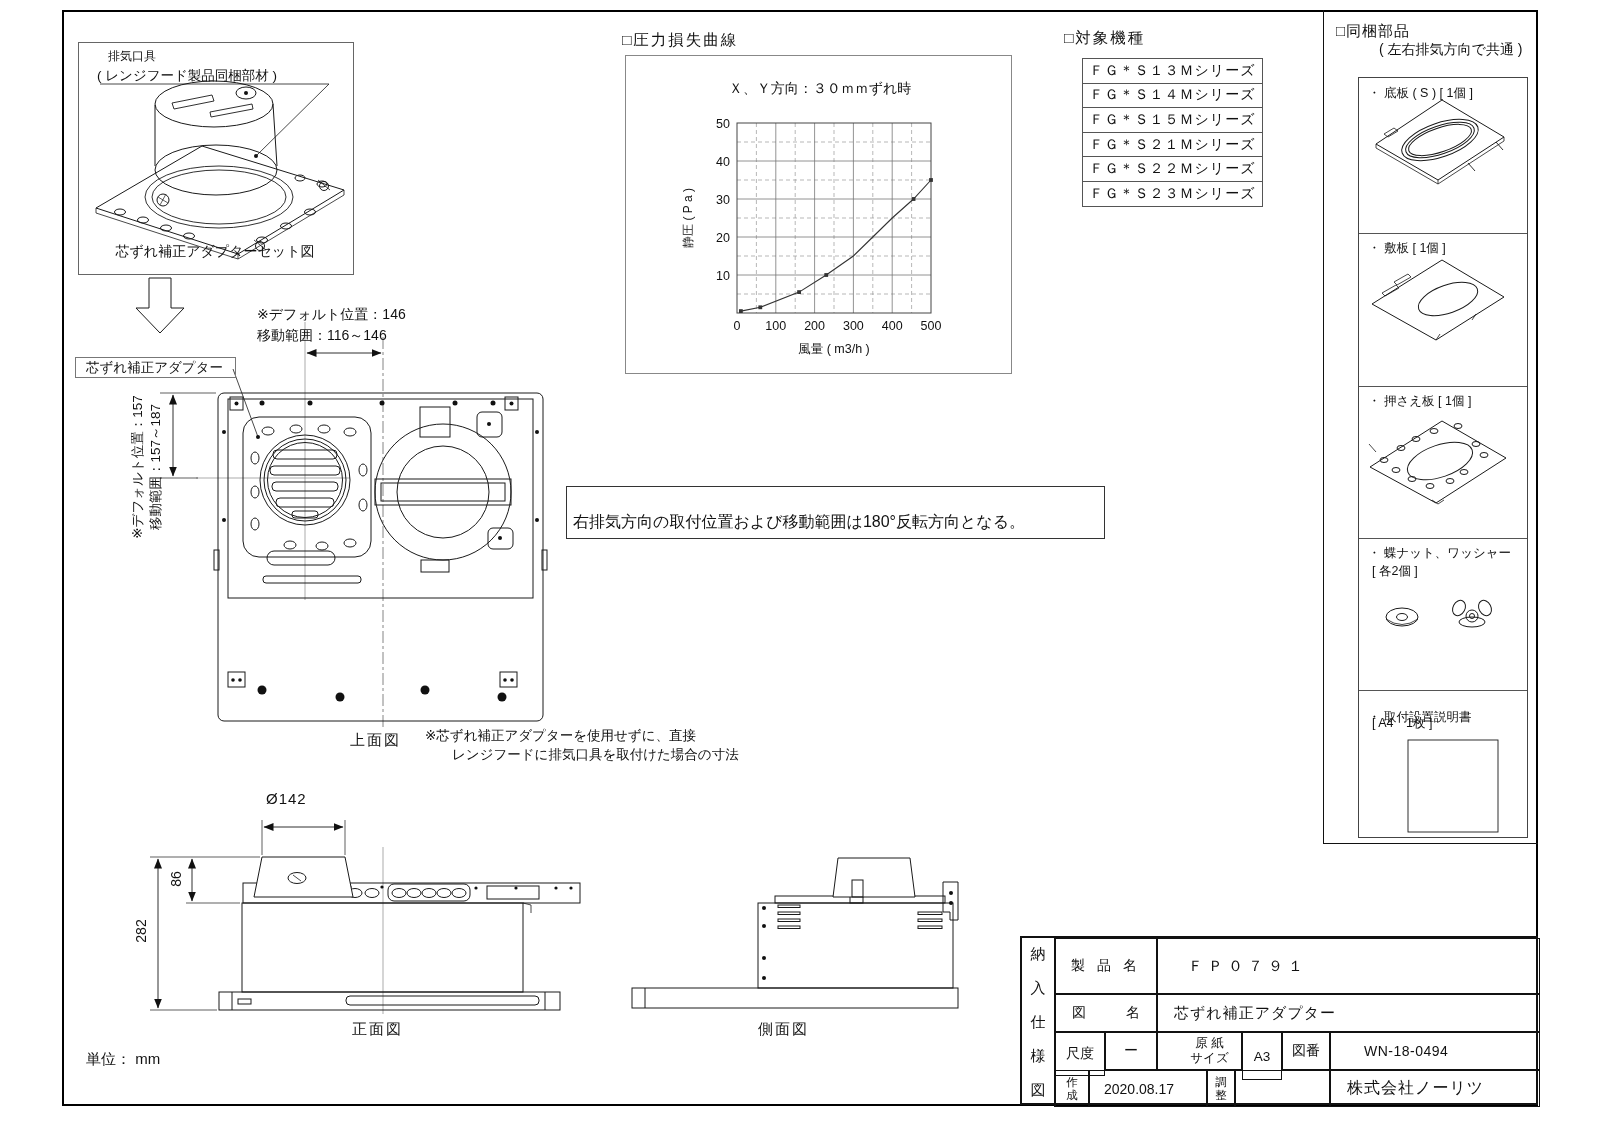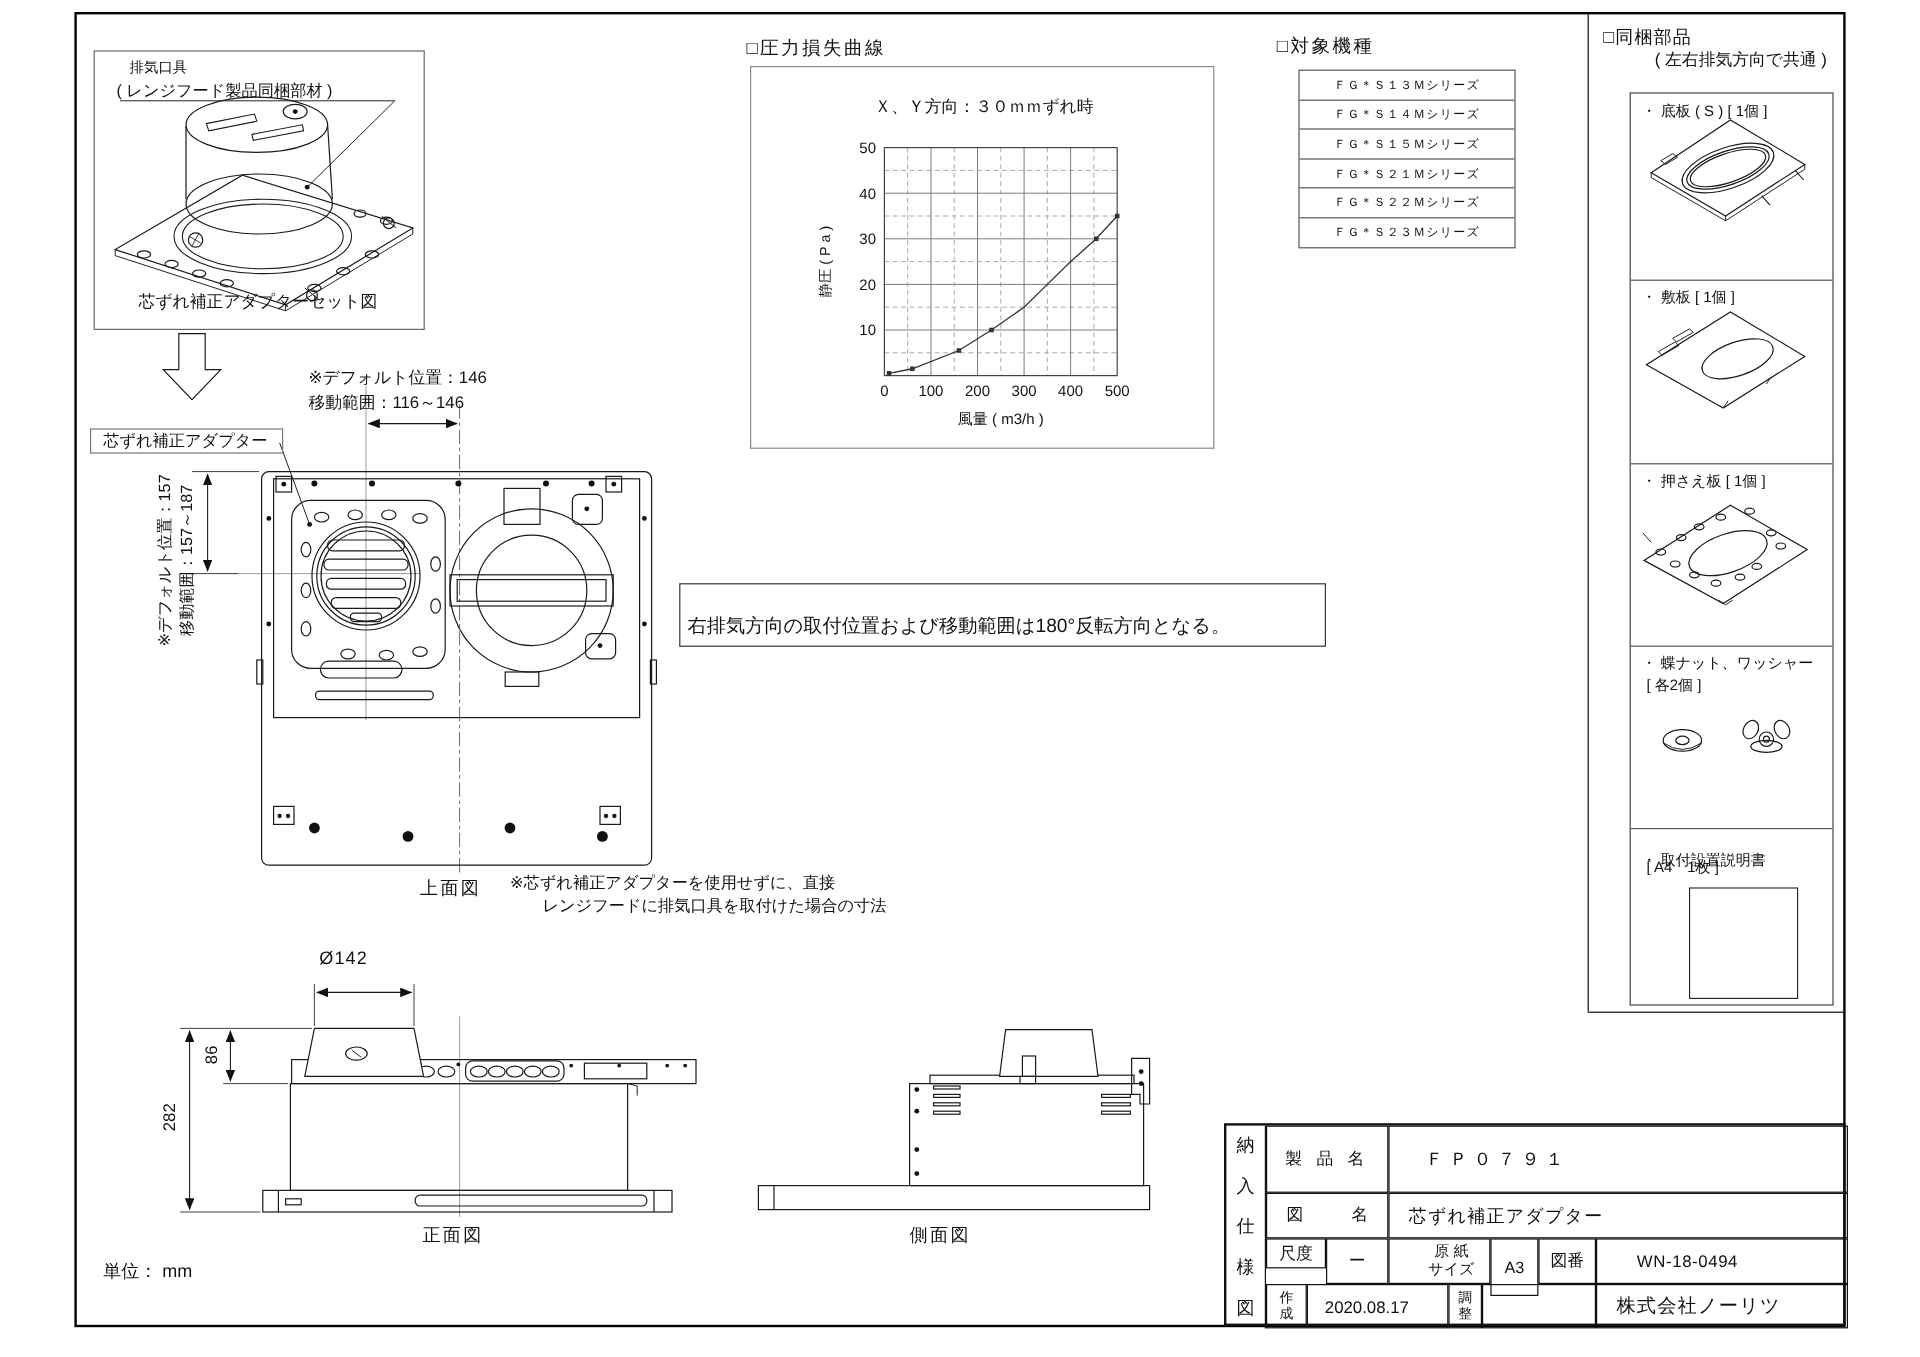--- a/index.html
+++ b/index.html
@@ -9,21 +9,21 @@
   .txt{position:absolute;white-space:nowrap;color:#111;}
   .box{position:absolute;border:1px solid #555;background:transparent;}
   .rot{position:absolute;transform:rotate(-90deg);display:flex;flex-direction:column;
        justify-content:center;align-items:center;white-space:nowrap;}
   .cell{position:absolute;display:flex;align-items:center;box-sizing:border-box;
         border:1px solid #111;background:transparent;}
   svg{display:block;}
   .lineart{position:absolute;left:0;top:0;pointer-events:none;}
   .panel-divider{position:absolute;left:0;width:100%;border-top:1px solid #555;height:0;}
   .model-row{height:23.6px;border-top:1px solid #555;display:flex;align-items:center;
-             justify-content:center;font-size:10px;letter-spacing:1px;}
+             justify-content:center;font-size:14px;letter-spacing:1px;}
   .model-row:first-child{border-top:none;}
 </style>
 </head>
 <body>
 
 <div id="page">
 
   <svg class="lineart" width="1600" height="1131">
     <defs>
       <marker id="arr" markerWidth="11" markerHeight="8" refX="9.5" refY="4" orient="auto-start-reverse" markerUnits="userSpaceOnUse">
@@ -374,21 +374,21 @@
     <div class="cell" style="left:135px;top:0;width:383px;height:56px;padding-left:30px;font-size:15px;letter-spacing:5px;">
       <span>ＦＰ０７９１</span>
     </div>
     <div class="cell" style="left:33px;top:56px;width:102px;height:38px;justify-content:space-between;padding:0 16px;font-size:14px;">
       <span>図</span>
         <span>名</span>
     </div>
     <div class="cell" style="left:135px;top:56px;width:383px;height:38px;padding-left:16px;font-size:15px;letter-spacing:1px;">
       <span>芯ずれ補正アダプター</span>
     </div>
-    <div class="cell" style="left:33px;top:94px;width:50px;height:25px;justify-content:center;font-size:14px;">
+    <div class="cell" style="left:33px;top:94px;width:50px;height:44px;justify-content:center;font-size:14px;">
       <span>尺度</span>
     </div>
     <div class="cell" style="left:83px;top:94px;width:52px;height:38px;justify-content:center;font-size:14px;">
       <span>ー</span>
     </div>
     <div class="cell" style="left:135px;top:94px;width:85px;height:38px;flex-direction:column;justify-content:center;font-size:12.5px;line-height:15px;padding-left:20px;">
       <div>原 紙</div>
       <div>サイズ</div>
     </div>
     <div class="cell" style="left:220px;top:94px;width:40px;height:48px;justify-content:center;font-size:13.5px;">

